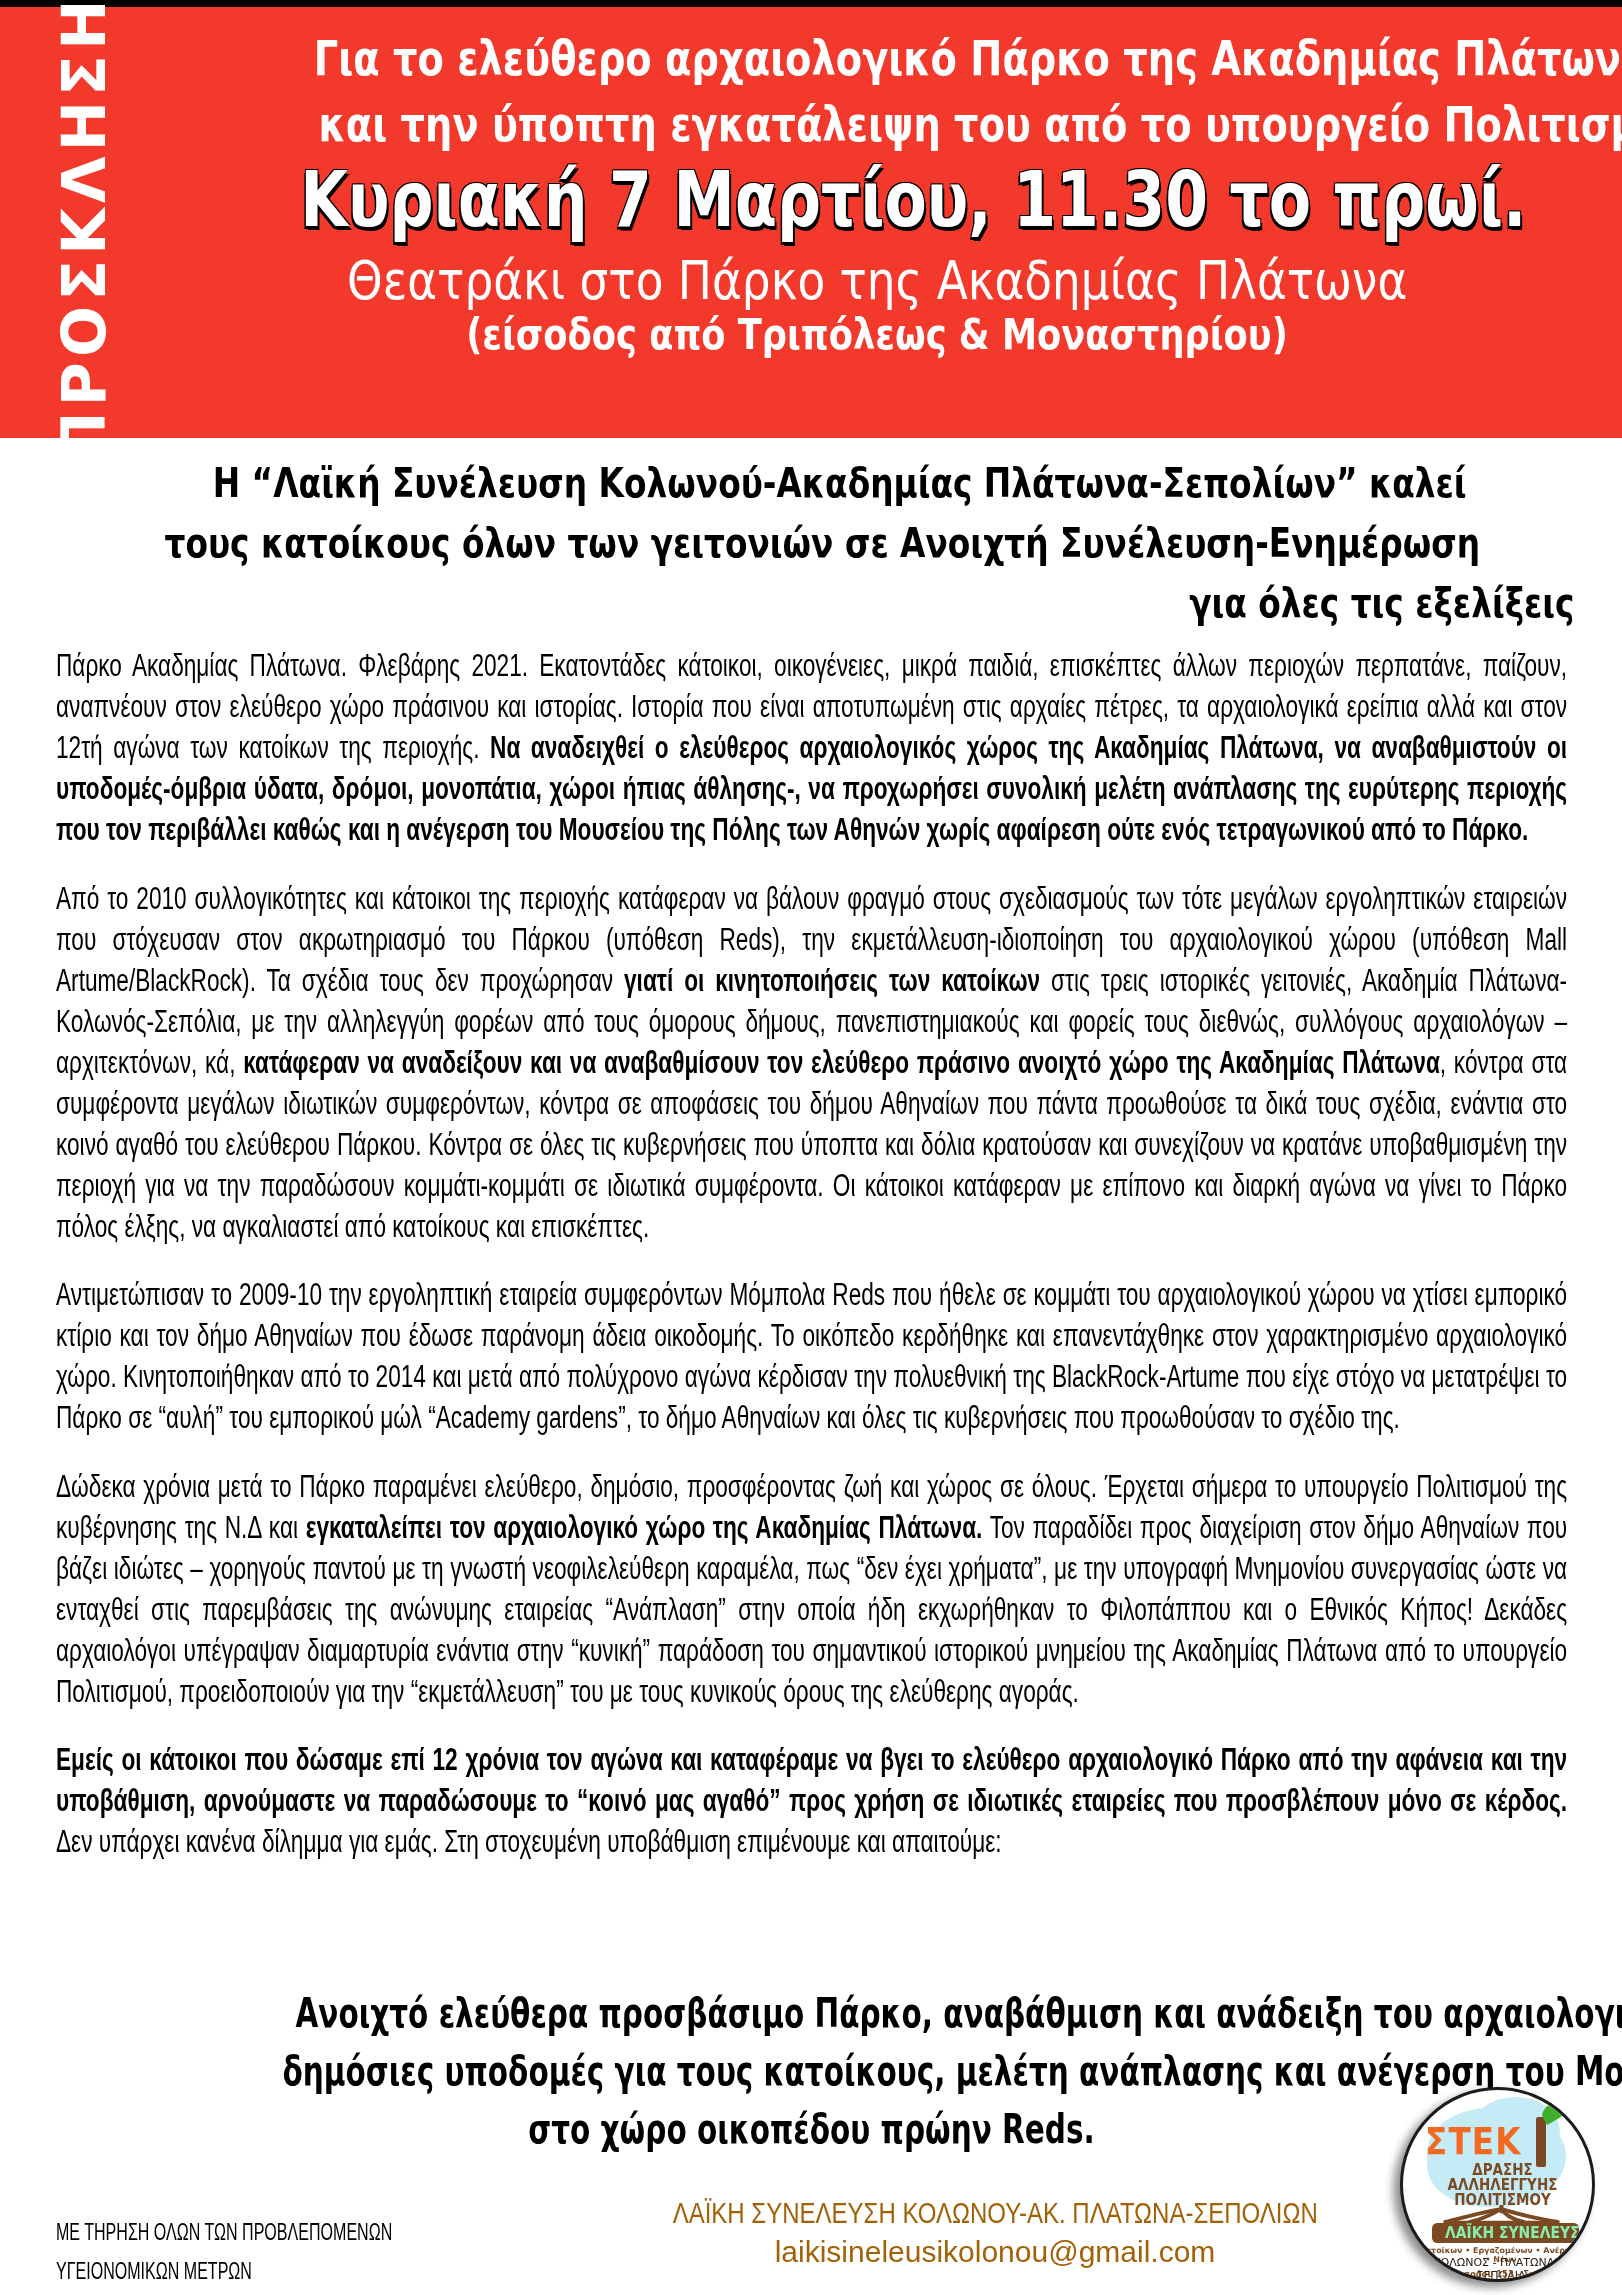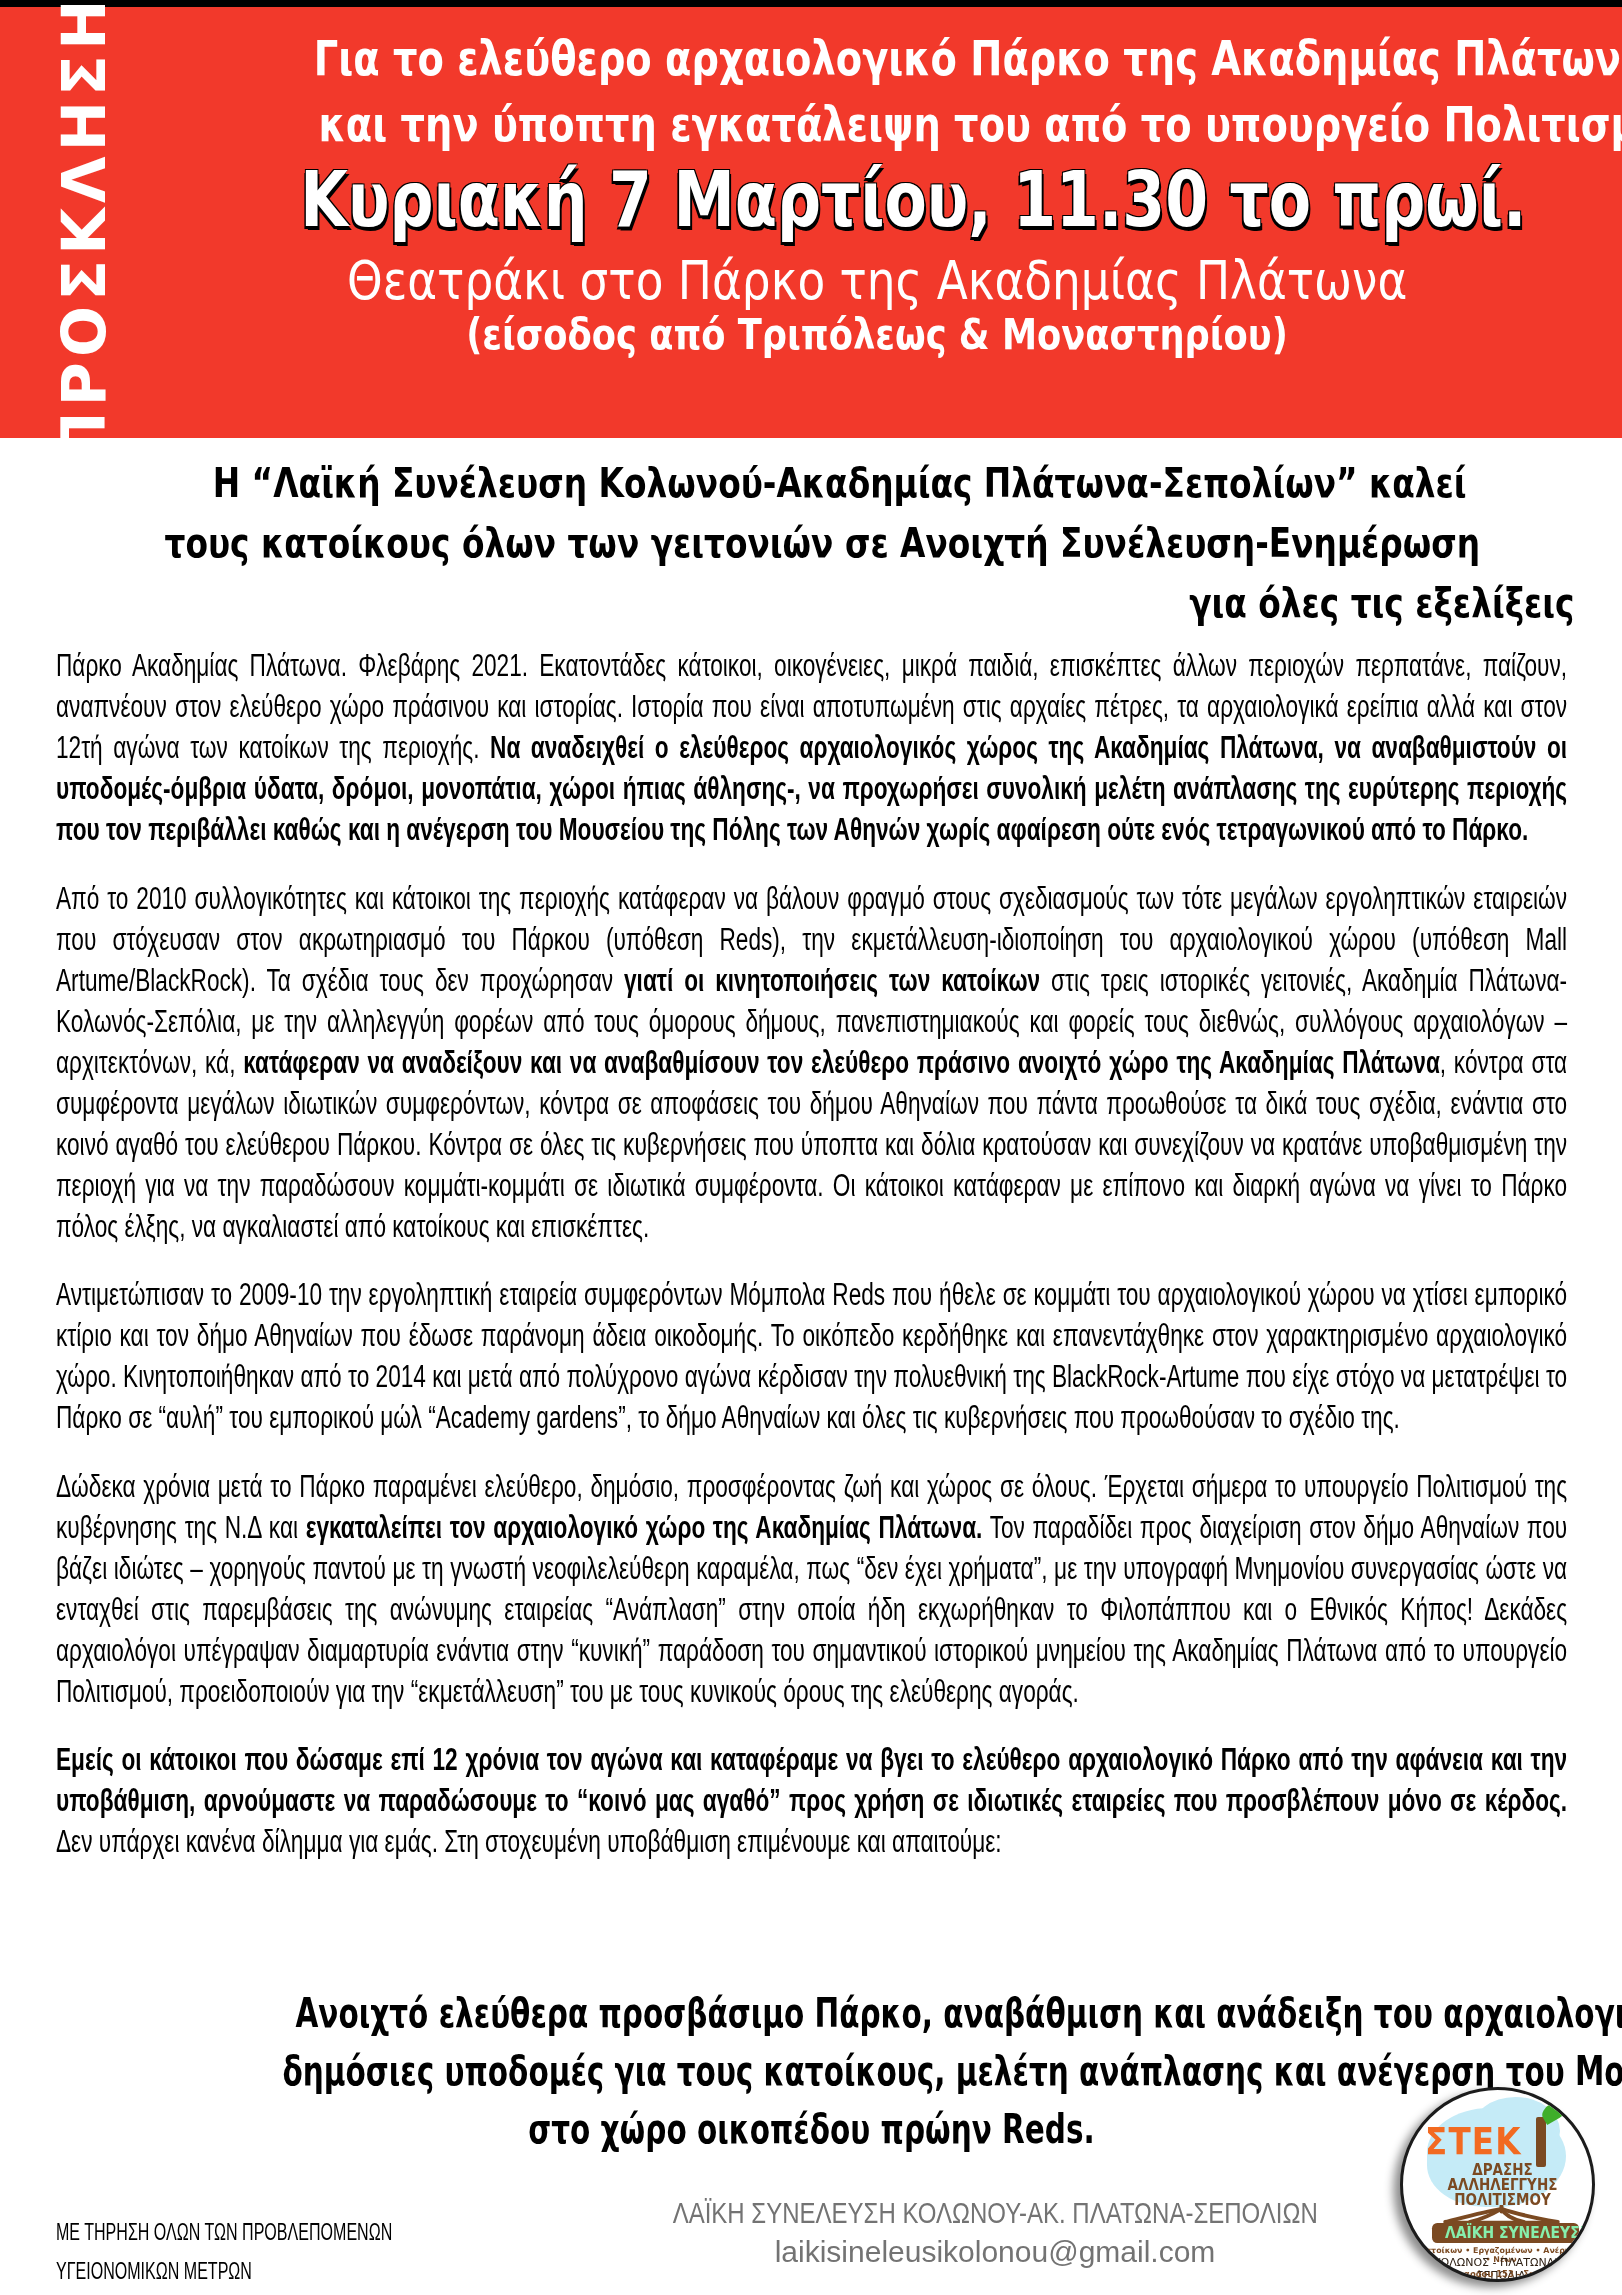--- a/index.html
+++ b/index.html
@@ -63,21 +63,21 @@
     font-size:41px; font-weight:700; line-height:58px; color:#000;
   }
 
   
   .footer-left {
     position:absolute; left:56px; top:2213px;
     font-size:23.6px; line-height:39px; color:#000;
   }
   .footer-center {
     position:absolute; left:576px; top:2193px; width:838px; text-align:center;
-    font-size:30px; line-height:39px; color:#737373;
+    font-size:30px; line-height:39px; color:#a16207;
   }
 
   
   .logo {
     position:absolute; left:1400px; top:2087px; width:195px; height:195px;
     background:#fff; border:3.3px solid #1c1c1c; border-radius:50%;
     box-shadow:-6.5px 5.2px 9.2px rgba(0,0,0,0.45);
     overflow:hidden; box-sizing:border-box;
     font-family:"DejaVu Sans","Liberation Sans",sans-serif;
   }

